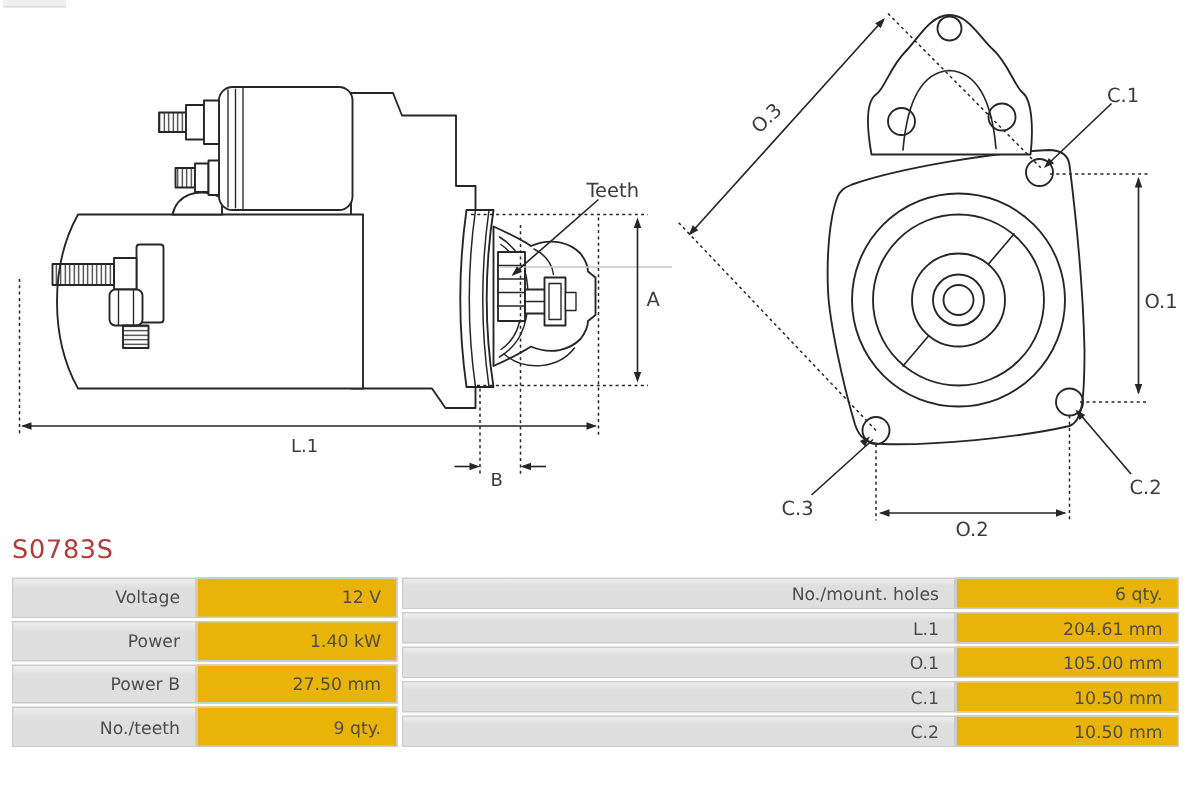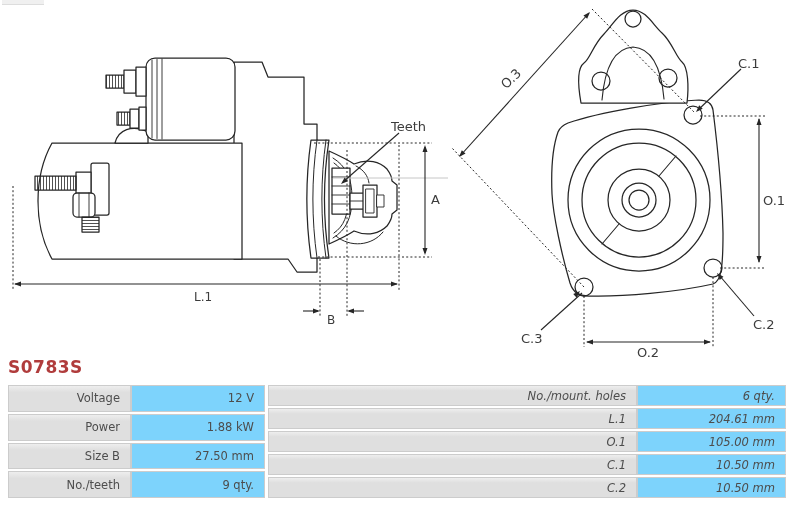--- a/index.html
+++ b/index.html
@@ -4,28 +4,28 @@
 <style>
   html,body{margin:0;padding:0;}
   body{
     width:791px;height:530px;position:relative;overflow:hidden;
     background:#ffffff;font-family:"DejaVu Sans", sans-serif;
   }
   .artifact{position:absolute;left:2px;top:0;width:42px;height:4px;
     background:#f0f0f0;border-bottom:1px solid #ddd;}
   .drawing{position:absolute;left:0;top:0;}
   .part-number{position:absolute;left:8px;top:357px;font-size:17px;
-    font-weight:bold;color:#b03c3c;letter-spacing:.5px;}
+    font-weight:normal;color:#b03c3c;letter-spacing:.5px;}
   .tables{position:absolute;left:8px;top:383px;width:778px;display:flex;gap:3px;}
   table{border-collapse:separate;border-spacing:0 2px;table-layout:fixed;}
   td{border:1px solid #cccccc;height:19px;font-size:11.5px;color:#4d4d4d;
      text-align:right;padding:0 10px 0 4px;overflow:hidden;white-space:nowrap;
      vertical-align:middle;}
   td.lbl{background:linear-gradient(#eeeeee,#dfdfdf 25%,#dfdfdf);}
-  td.val{background:#7dd3fc;}
+  td.val{background:#eab308;}
   svg text{fill:#3c3c3c;font-family:"DejaVu Sans", sans-serif;}
 </style>
 </head>
 <body>
 
 <div class="artifact"></div>
 
 <svg class="drawing" width="791" height="358" viewBox="0 0 791 358">
   <defs>
     <pattern id="hatchV" width="3" height="8" patternUnits="userSpaceOnUse">
@@ -178,34 +178,34 @@
         <col style="width:123px">
         <col style="width:134px">
       </colgroup>
     <tbody>
         <tr>
       <td class="lbl">Voltage</td>
       <td class="val">12 V</td>
     </tr>
     <tr>
       <td class="lbl">Power</td>
-      <td class="val">1.88 kW</td>
-    </tr>
-    <tr>
-      <td class="lbl">Size B</td>
+      <td class="val">1.40 kW</td>
+    </tr>
+    <tr>
+      <td class="lbl">Power B</td>
       <td class="val">27.50 mm</td>
     </tr>
     <tr>
       <td class="lbl">No./teeth</td>
       <td class="val">9 qty.</td>
     </tr>
   </tbody>
     </table>
 
-  <table style="width:518px;font-style:italic;">
+  <table style="width:518px;">
     <colgroup>
         <col style="width:369px">
         <col style="width:149px">
       </colgroup>
     <tbody>
         <tr>
       <td class="lbl">No./mount. holes</td>
       <td class="val">6 qty.</td>
     </tr>
     <tr>

